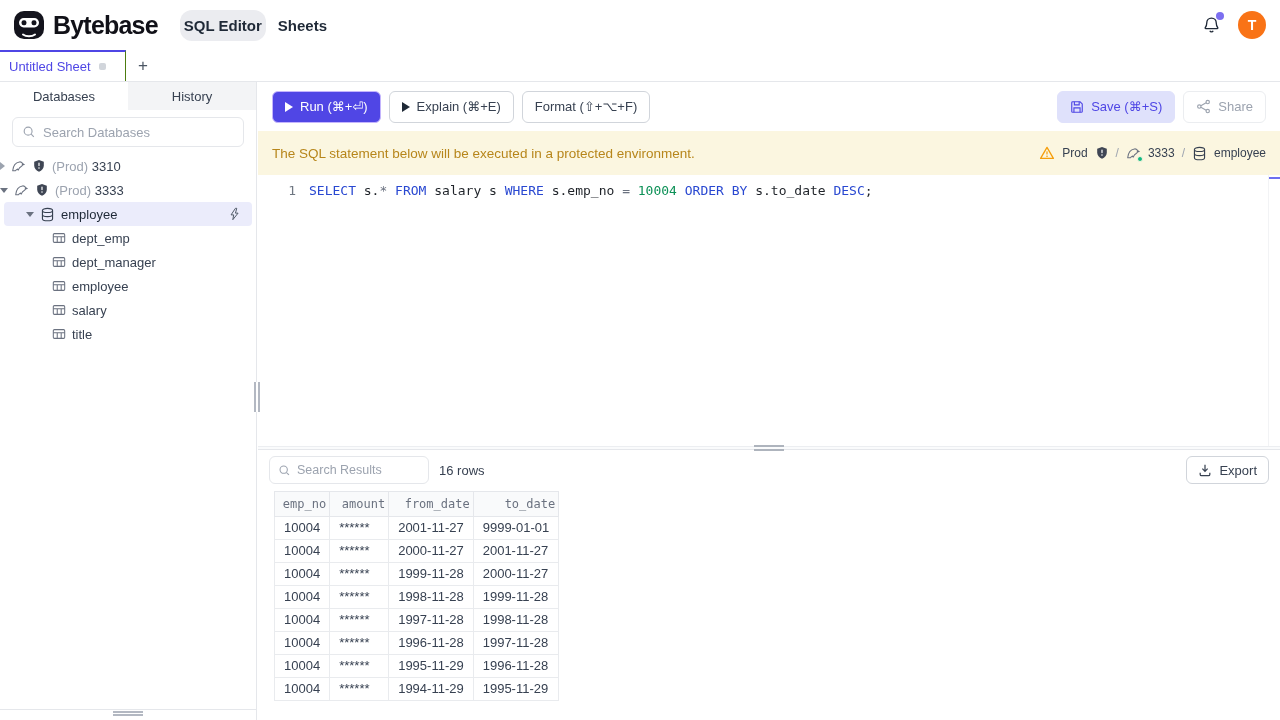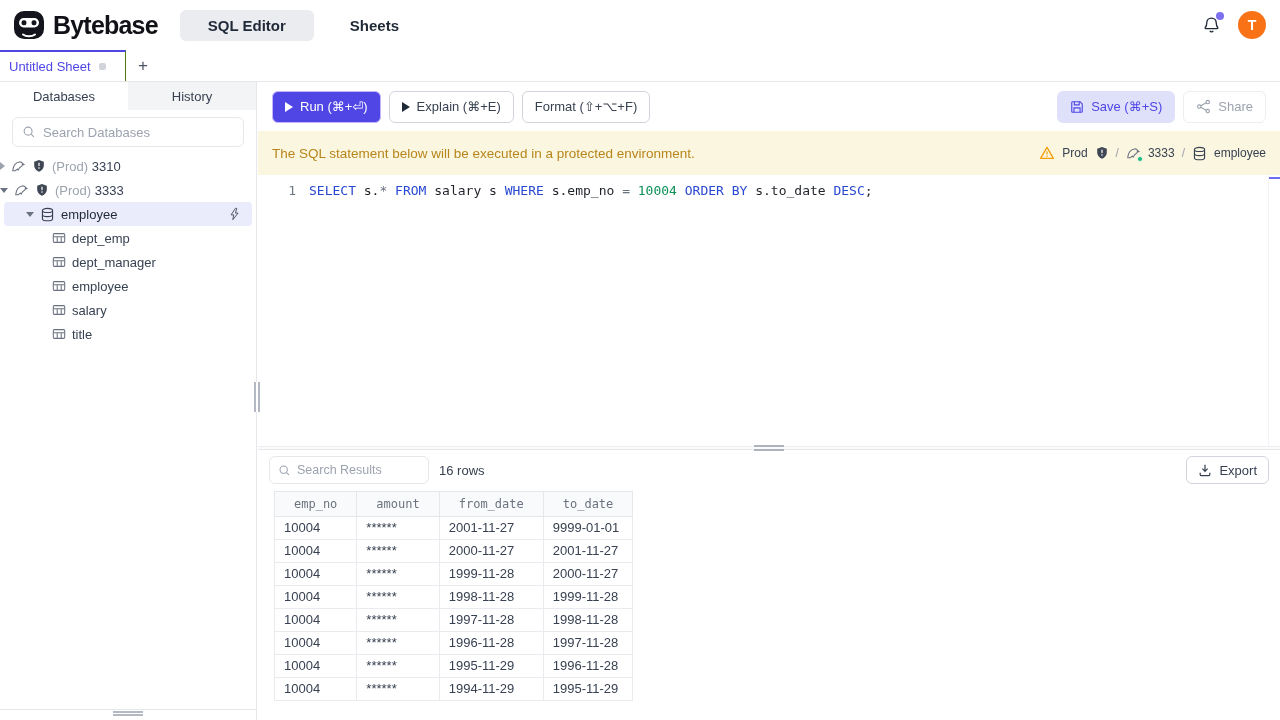--- a/index.html
+++ b/index.html
@@ -3,21 +3,21 @@
 <meta charset="utf-8">
 <style>
   * { box-sizing: border-box; margin: 0; padding: 0; }
   html,body { width:1280px; height:720px; overflow:hidden; }
   body { font-family:"Liberation Sans", sans-serif; background:#fff; color:#1f2937; position:relative; font-size:13px; }
 
   
   .app-header { position:absolute; top:0; left:0; right:0; height:50px; display:flex; align-items:center; background:#fff; }
   .logo-wrap { margin-left:12px; display:flex; align-items:center; cursor:pointer; }
   .brand { font-size:25px; font-weight:800; color:#111118; letter-spacing:-0.8px; margin-left:7px; }
-  .nav-item { font-size:15px; font-weight:600; color:#1f2937; padding:7px 28px; border-radius:6px; cursor:pointer; }
+  .nav-item { font-size:15px; font-weight:600; color:#1f2937; padding:7px 4px; border-radius:12px; cursor:pointer; }
   .nav-item.active { background:#ebecf0; margin-left:22px; }
   .nav-item + .nav-item { margin-left:8px; }
   .header-right { margin-left:auto; display:flex; align-items:center; gap:16px; padding-right:14px; }
   .bell-btn { position:relative; width:22px; height:22px; display:flex; align-items:center; justify-content:center; cursor:pointer; }
   .notif-dot { position:absolute; top:-2px; right:-2px; width:8px; height:8px; border-radius:50%; background:#7c6ff0; }
   .avatar { width:28px; height:28px; border-radius:50%; background:#f97316; color:#fff; font-weight:700; font-size:14px; display:flex; align-items:center; justify-content:center; cursor:pointer; }
 
   
   .tabbar { position:absolute; top:50px; left:0; right:0; height:32px; border-bottom:1px solid #e5e7eb; display:flex; align-items:stretch; background:#fff; }
   .sheet-tab { width:126px; border-top:2px solid #4f46e5; border-right:1px solid #4d7c0f; display:flex; align-items:center; padding:0 9px; color:#4f46e5; font-size:13px; cursor:pointer; }
@@ -85,21 +85,21 @@
   
   .results { flex:1; display:flex; flex-direction:column; overflow:hidden; }
   .results-head { height:41px; flex:none; display:flex; align-items:center; padding:0 11px; gap:10px; }
   .results-search { width:160px; height:28px; border:1px solid #e5e7eb; border-radius:6px; display:flex; align-items:center; gap:6px; padding:0 8px; }
   .results-search input { border:none; outline:none; font-size:12.5px; color:#374151; width:100%; font-family:inherit; background:transparent; }
   .results-search input::placeholder { color:#9ca3af; }
   .row-count { color:#374151; }
   .btn-export { margin-left:auto; height:28px; padding:0 11px; }
   .grid-wrap { margin-left:16px; overflow:hidden; flex:1; }
   table.grid { border-collapse:collapse; table-layout:fixed; }
-  table.grid th { font-family:"DejaVu Sans Mono", monospace; font-weight:400; font-size:12px; color:#6b7280; background:#f9fafb; border:1px solid #e5e7eb; height:25px; padding:0 19px; text-align:left; }
+  table.grid th { font-family:"DejaVu Sans Mono", monospace; font-weight:400; font-size:12px; color:#6b7280; background:#f9fafb; border:1px solid #e5e7eb; height:25px; padding:0 3px; text-align:right; }
   table.grid td { font-size:13px; color:#374151; border:1px solid #e9ebee; height:23px; padding:0 9px; white-space:nowrap; }
   th.c-empno, td.c-empno { width:48px; }
   th.c-amount, td.c-amount { width:59px; }
   th.c-from, td.c-from { width:76px; }
   th.c-to, td.c-to { width:70px; }
 
   svg { display:block; flex:none; }
 </style>
 </head>
 <body>

